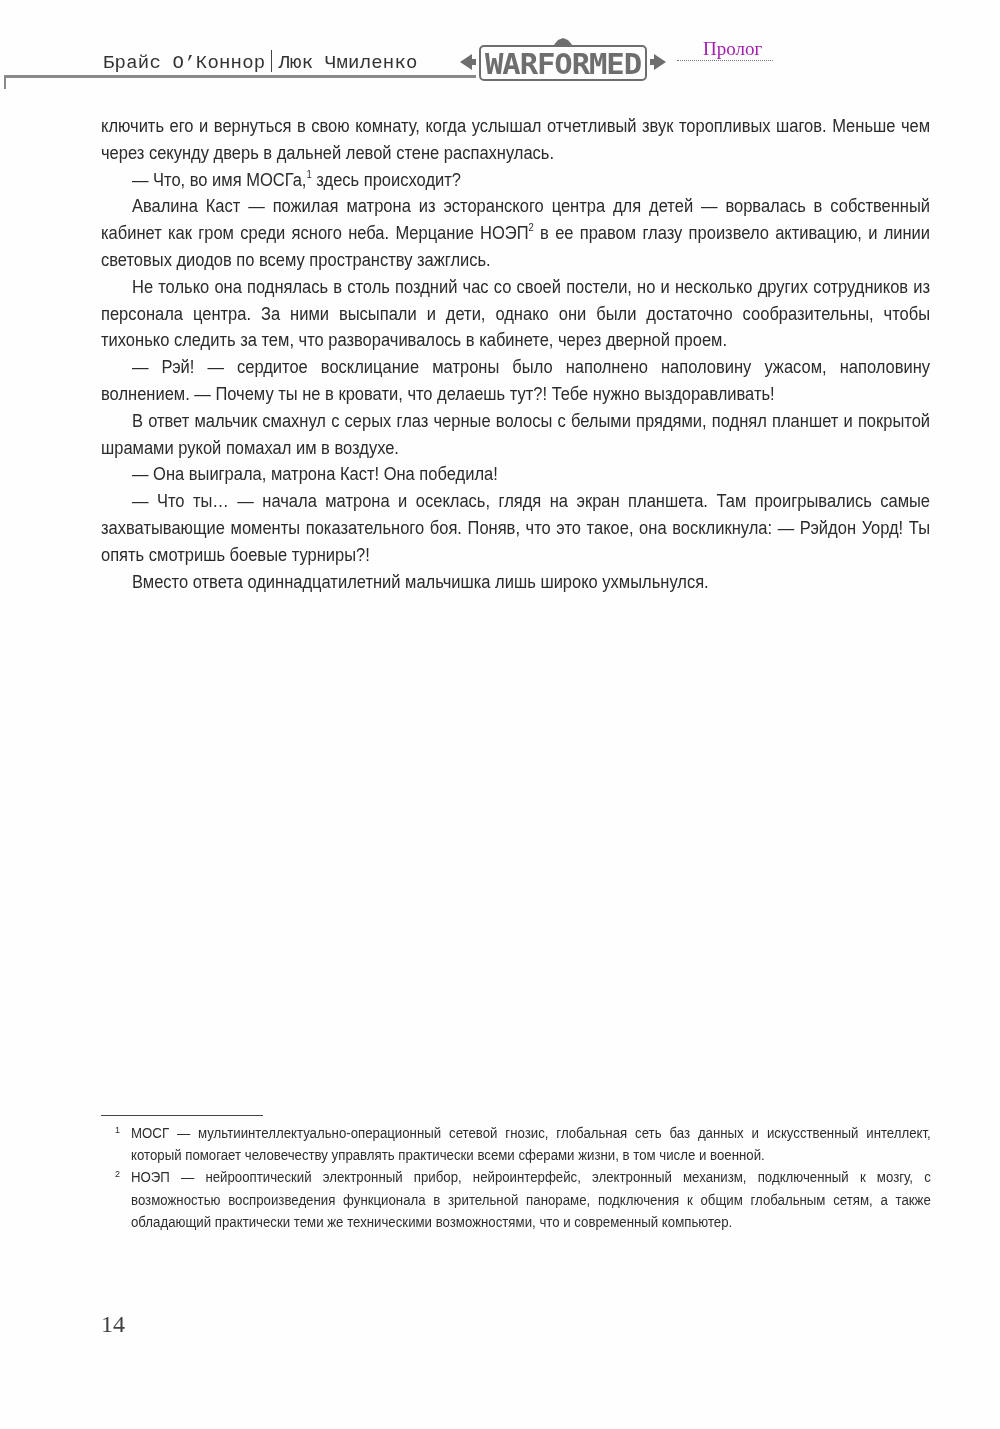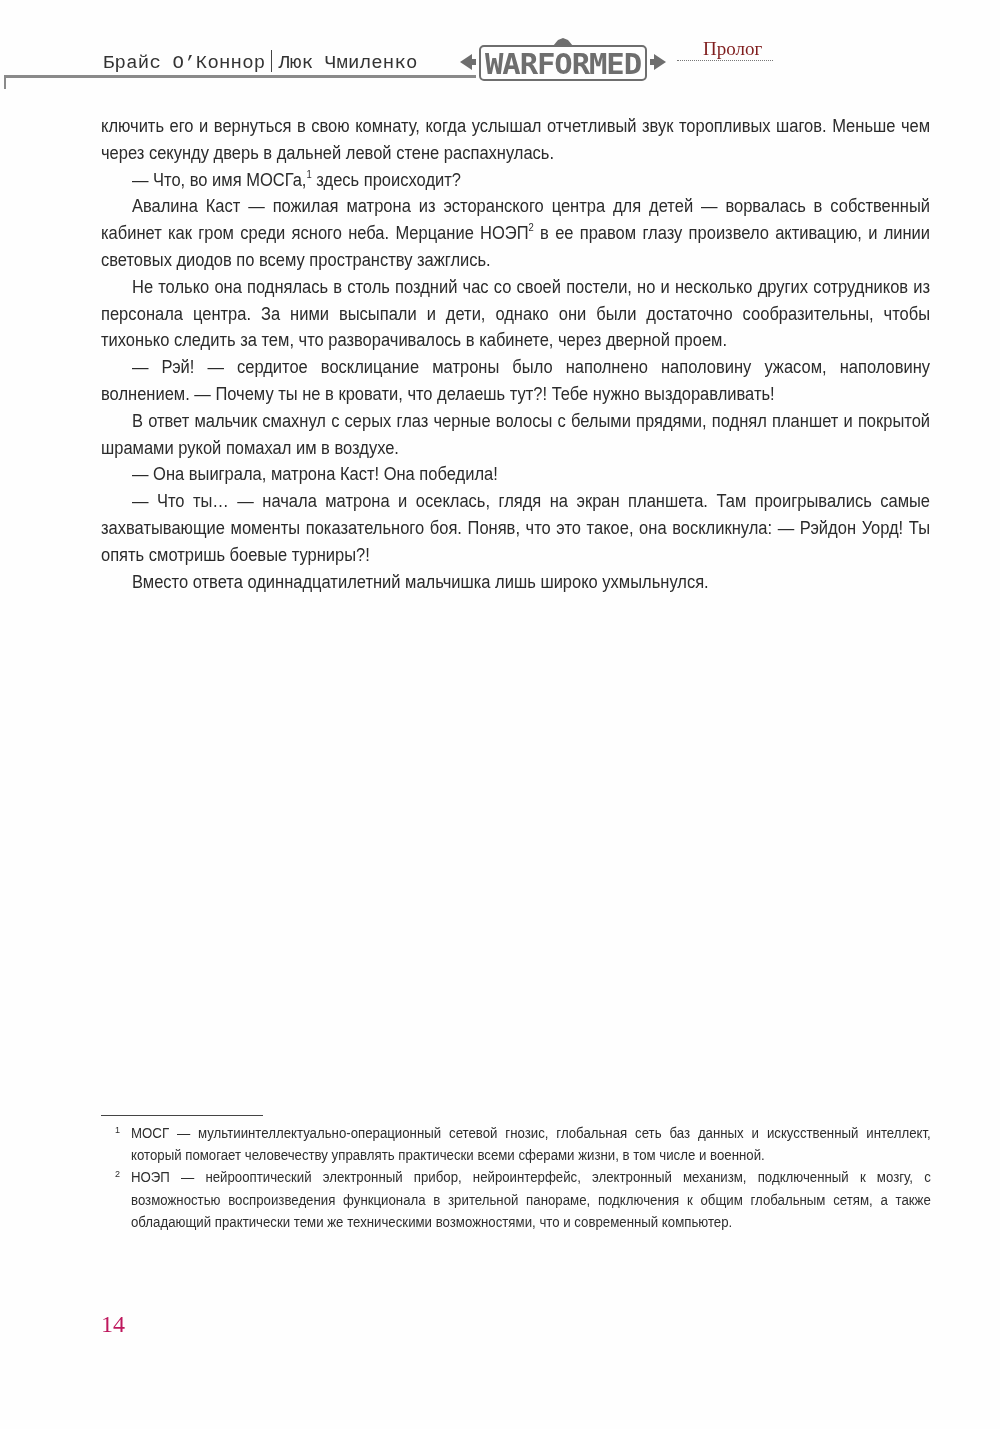--- a/index.html
+++ b/index.html
@@ -18,21 +18,21 @@
     background: #8a8a8a;
   }
   .rh-rule-left::before {
     content: ""; position: absolute; left: 0; top: 0; width: 2px; height: 14px; background: #8a8a8a;
   }
   .rh-logo {
     position: absolute; left: 458px; top: 38px; width: 210px; height: 48px;
   }
   .rh-section {
     position: absolute; left: 703px; top: 38px;
-    font-family: "Liberation Serif", serif; font-size: 19px; color: #7f1d1d;
+    font-family: "Liberation Serif", serif; font-size: 19px; color: #a21caf;
   }
   .rh-rule-right {
     position: absolute; left: 677px; top: 60px; width: 96px; height: 1px;
     border-top: 1px dotted #777;
   }
 
   
   .body-text {
     position: absolute; left: 101px; top: 113px; width: 829px;
     font-family: "Liberation Sans", sans-serif; font-size: 19.2px;
@@ -52,21 +52,21 @@
     font-family: "Liberation Sans", sans-serif; font-size: 15.4px; line-height: 22.2px; color: #2e2e2e;
   }
   .fn { position: relative; padding-left: 30px; }
   .fn .mark { position: absolute; left: 14px; top: -3px; font-size: 9px; }
   .fn .txt { display: block; transform: scaleX(0.86); transform-origin: left top; width: 930px; text-align: justify; text-align-last: left; }
   .fn + .fn { margin-top: 0; }
 
   
   .folio {
     position: absolute; left: 101px; top: 1311px;
-    font-family: "Liberation Serif", serif; font-size: 24px; color: #be185d;
+    font-family: "Liberation Serif", serif; font-size: 24px; color: #404040;
   }
 </style>
 </head>
 <body>
 
 <div class="page">
 
   <div class="rh-authors">
     <span>Брайс О’Коннор</span><span class="sep"></span><span>Люк Чмиленко</span>
   </div>

